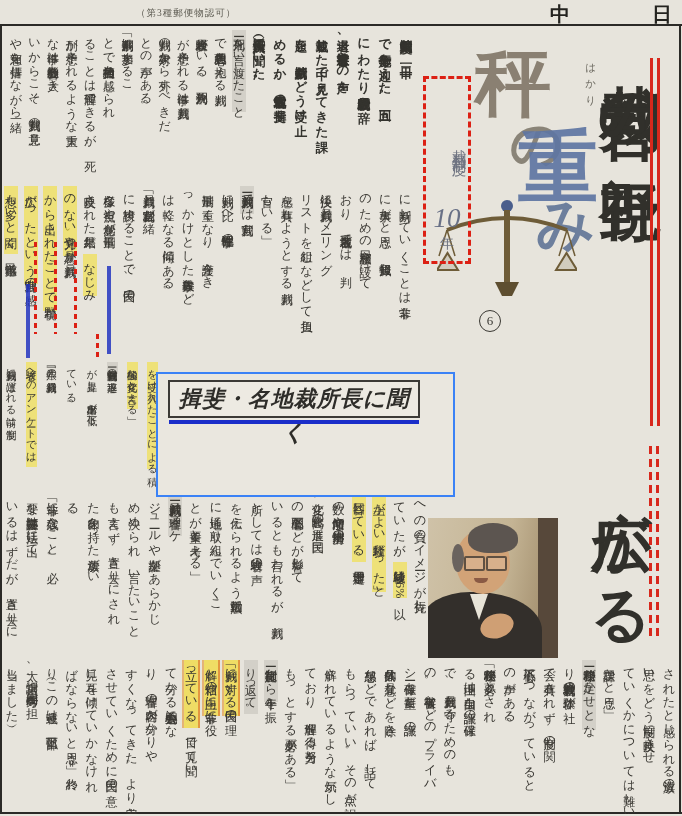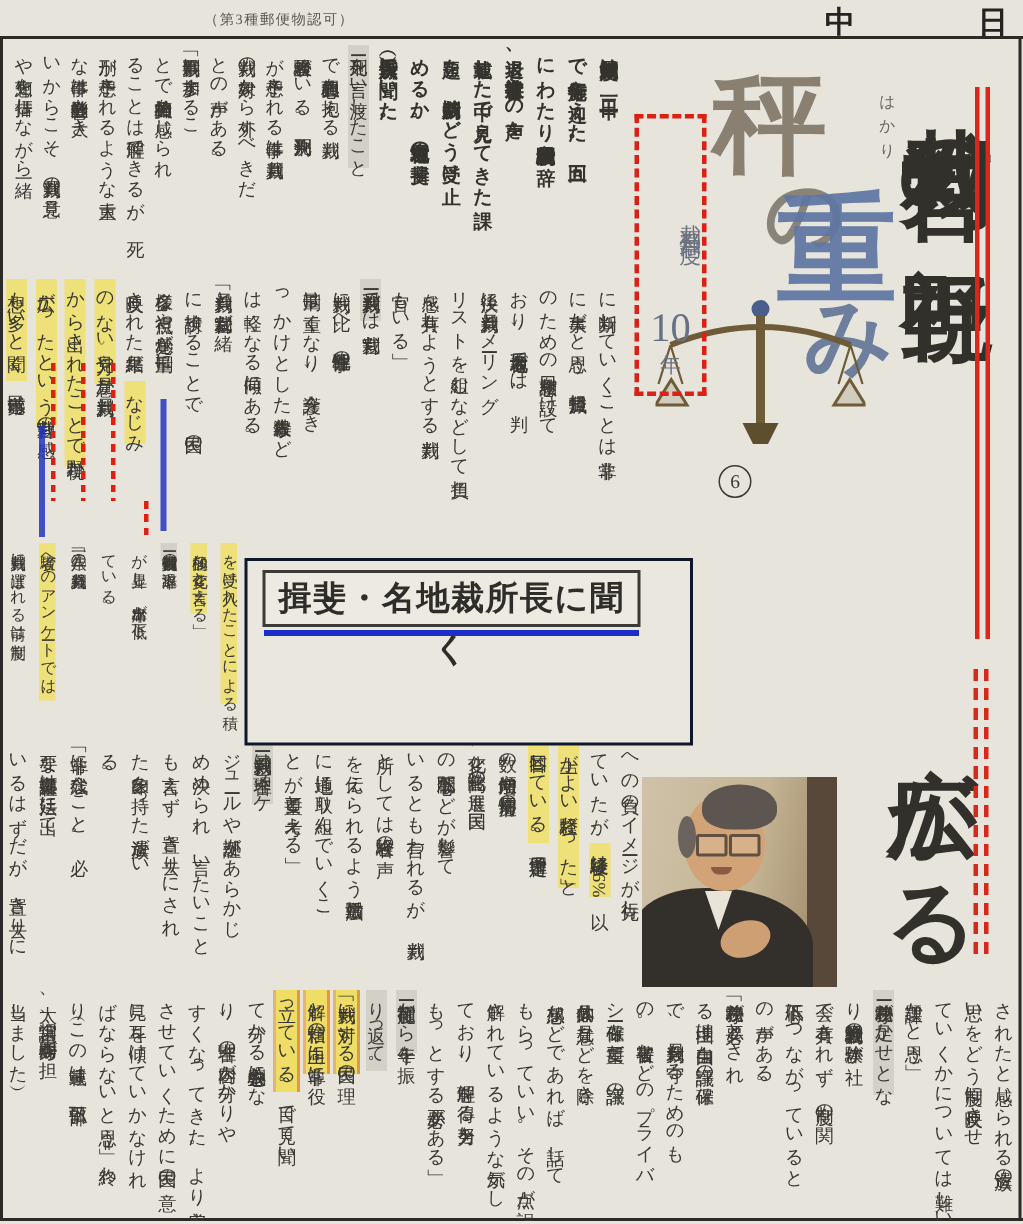--- a/index.html
+++ b/index.html
@@ -14,32 +14,32 @@
   .mast-char{position:absolute;top:1px;font-size:20px;font-weight:bold;color:#24231f;}
   
   .headline{position:absolute;writing-mode:vertical-rl;text-orientation:mixed;
             font-weight:bold;color:#31302b;font-family:"Liberation Serif","DejaVu Serif",serif;}
   
   .series-char{position:absolute;font-weight:bold;line-height:1;}
   .furigana{position:absolute;writing-mode:vertical-rl;font-size:10.5px;color:#6a675e;letter-spacing:4px;}
   .badge{position:absolute;left:423px;top:76px;width:48px;height:188px;border:3px dashed #dc2014;box-sizing:border-box;}
   .badge-label{position:absolute;left:0;right:0;top:6px;height:120px;writing-mode:vertical-rl;margin:auto;
                font-size:14.5px;color:#6e7380;letter-spacing:3px;text-align:center;}
-  .badge-num{position:absolute;left:0;right:0;top:126px;text-align:center;font-size:27px;color:#687086;line-height:1;}
+  .badge-num{position:absolute;left:0;right:0;top:126px;text-align:center;font-size:27px;font-style:italic;color:#687086;line-height:1;}
   .badge-unit{position:absolute;left:0;right:0;top:156px;text-align:center;font-size:14px;color:#6e7380;}
   .episode{position:absolute;left:479px;top:310px;width:20px;height:20px;border:1.5px solid #3a3833;border-radius:50%;
            font-size:13px;line-height:20px;text-align:center;color:#3a3833;background:transparent;}
   
   .red-solid{position:absolute;width:3px;background:#d8281c;}
   .red-dash{position:absolute;width:3px;background:repeating-linear-gradient(180deg,#d8281c 0 8px,transparent 8px 13px);}
   .red-dots{position:absolute;width:3px;background:repeating-linear-gradient(180deg,#dc2014 0 5px,transparent 5px 9px);}
   .blue-bar{position:absolute;width:4px;background:#2335c0;opacity:.85;}
   
-  .ibox{position:absolute;left:163px;top:372px;width:299px;height:125px;border:2px solid #0f172a;
-        background:#eae7df;box-sizing:border-box;}
+  .ibox{position:absolute;left:156px;top:372px;width:299px;height:125px;border:2px solid #3b82f6;
+        background:#eae7df;box-sizing:border-box;font-style:italic;}
   .ibox-title{position:absolute;left:10px;top:6px;width:252px;height:38px;border:2px solid #3c3a36;
               box-sizing:border-box;background:#edeae2;text-align:center;font-size:22px;font-weight:bold;
               line-height:34px;letter-spacing:1px;color:#2e2d29;}
   .ibox-blue{position:absolute;left:11px;top:46px;width:250px;height:4px;background:#1b2ec9;}
   .ibox-profile{position:absolute;left:9px;top:56px;width:284px;font-size:10.8px;line-height:15.8px;color:#44423c;}
   
   .photo{position:absolute;left:428px;top:518px;width:130px;height:140px;overflow:hidden;
          background:linear-gradient(100deg,#cfc2a8 0%,#c4b494 55%,#96805f 100%);}
   .photo .darkside{position:absolute;right:0;top:0;width:20px;height:140px;background:#57483a;}
   .photo .head{position:absolute;left:28px;top:12px;width:54px;height:64px;border-radius:48% 52% 50% 50%;background:#d2a377;}

